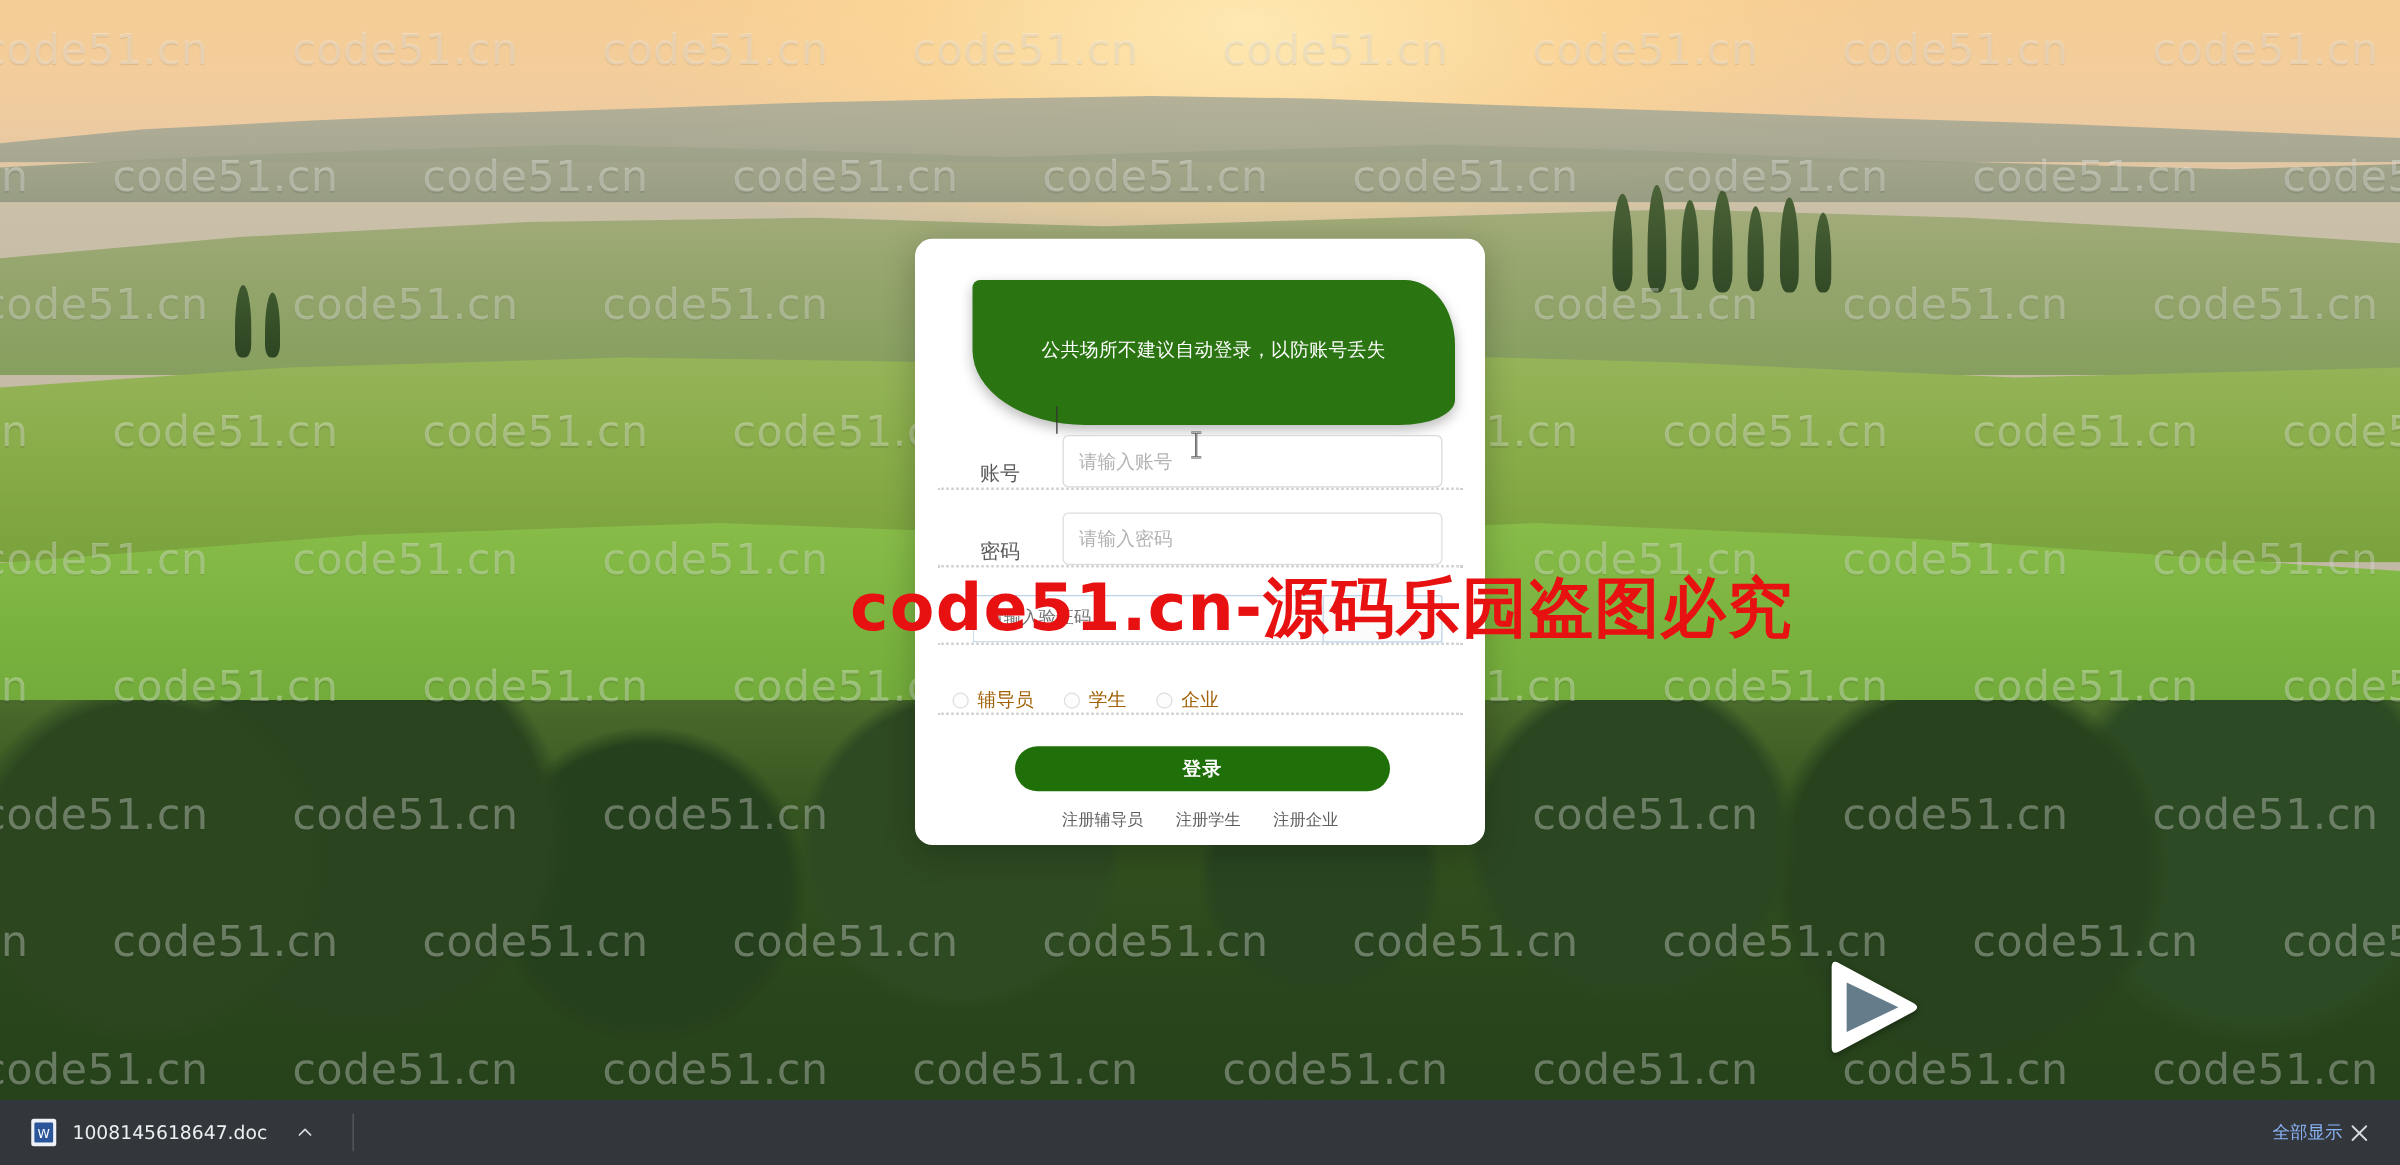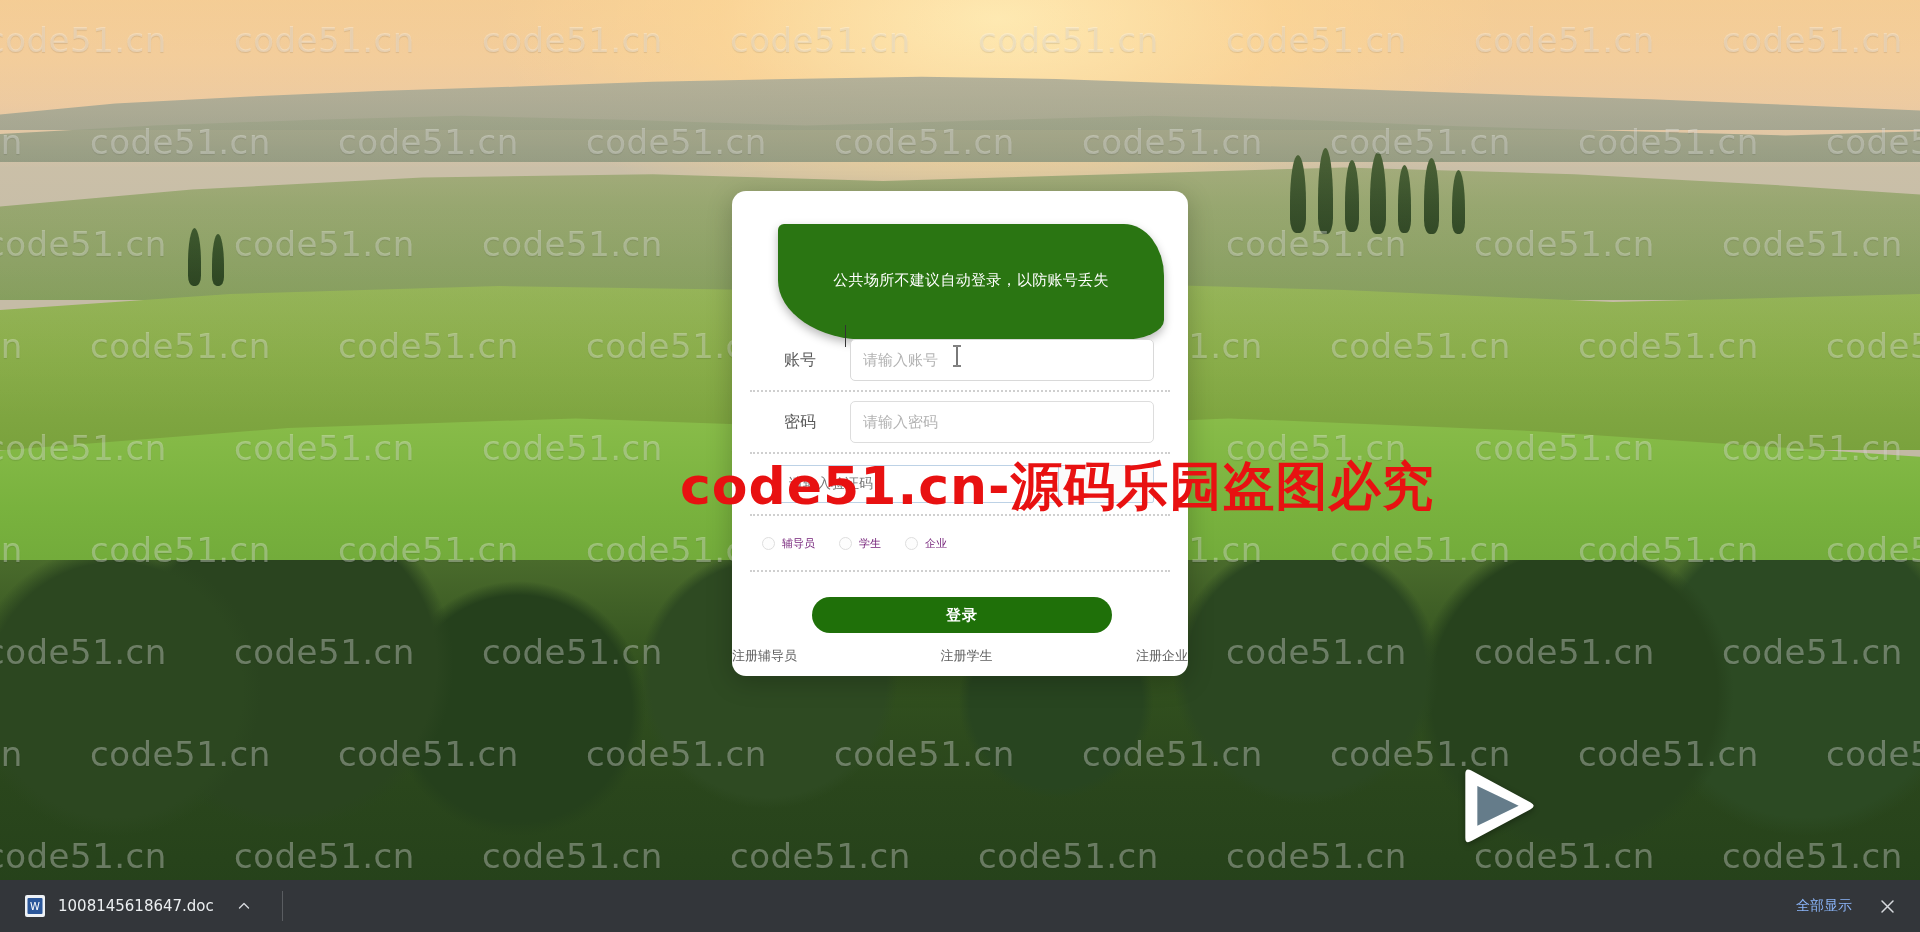--- a/index.html
+++ b/index.html
@@ -144,21 +144,21 @@
     white-space: nowrap;
   }
 
   .form-row {
     position: absolute;
     left: 18px;
     width: 420px;
     height: 62px;
     border-bottom: 2px dotted #cfcfcf;
     display: flex;
-    align-items: center;
+    align-items: flex-end;
   }
   #row-account  { top: 139px; }
   #row-password { top: 201px; }
   #row-captcha  { top: 263px; border-bottom: 2px dotted #cfcfcf; }
   #row-role     { top: 325px; height: 56px; }
 
   .field-label {
     width: 100px;
     text-align: center;
     font-size: 16px;
@@ -218,22 +218,22 @@
   }
   .radio-dot {
     width: 13px; height: 13px;
     border: 1px solid #dedede;
     border-radius: 50%;
     background: #fdfdfd;
     margin-right: 7px;
     flex: none;
   }
   .radio-label {
-    font-size: 11px;
-    color: #701a75;
+    font-size: 15px;
+    color: #a16207;
     font-family: Liberation Sans, sans-serif;
   }
 
   #login-button {
     position: absolute;
     left: 80px;
     top: 597px;
     width: 300px;
     height: 36px;
     background: #1f7009;
@@ -246,21 +246,21 @@
     letter-spacing: 1px;
     font-weight: bold;
   }
   #login-button { top: 406px; }
 
   #register-links {
     position: absolute;
     left: 0; right: 0;
     top: 456px;
     display: flex;
-    justify-content: space-between;
+    justify-content: center;
     gap: 26px;
   }
   .reg-link {
     font-size: 13px;
     color: #5e5e5e;
     text-decoration: none;
     font-family: "DejaVu Sans", sans-serif;
     cursor: pointer;
   }
 
@@ -339,21 +339,20 @@
   #bar-divider {
     width: 1px;
     height: 30px;
     background: #5a5d61;
     margin-left: 22px;
   }
   #bar-spacer { flex: 1; }
   #show-all-link {
     font-size: 14px;
     color: #8ab4f8;
-    margin-right: 22px;
     cursor: pointer;
     font-family: Liberation Mono, monospace;
   }
   #close-bar-button {
     width: 26px; height: 26px;
     display: flex; align-items: center; justify-content: center;
     cursor: pointer;
     margin-right: 6px;
   }
 

